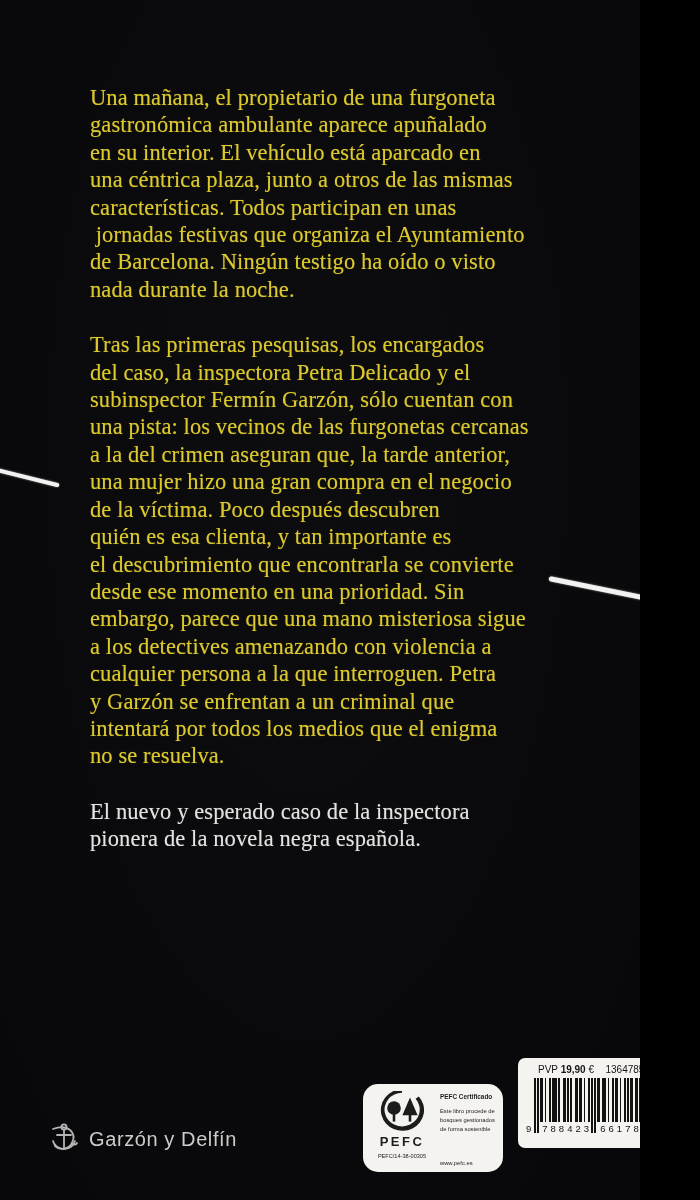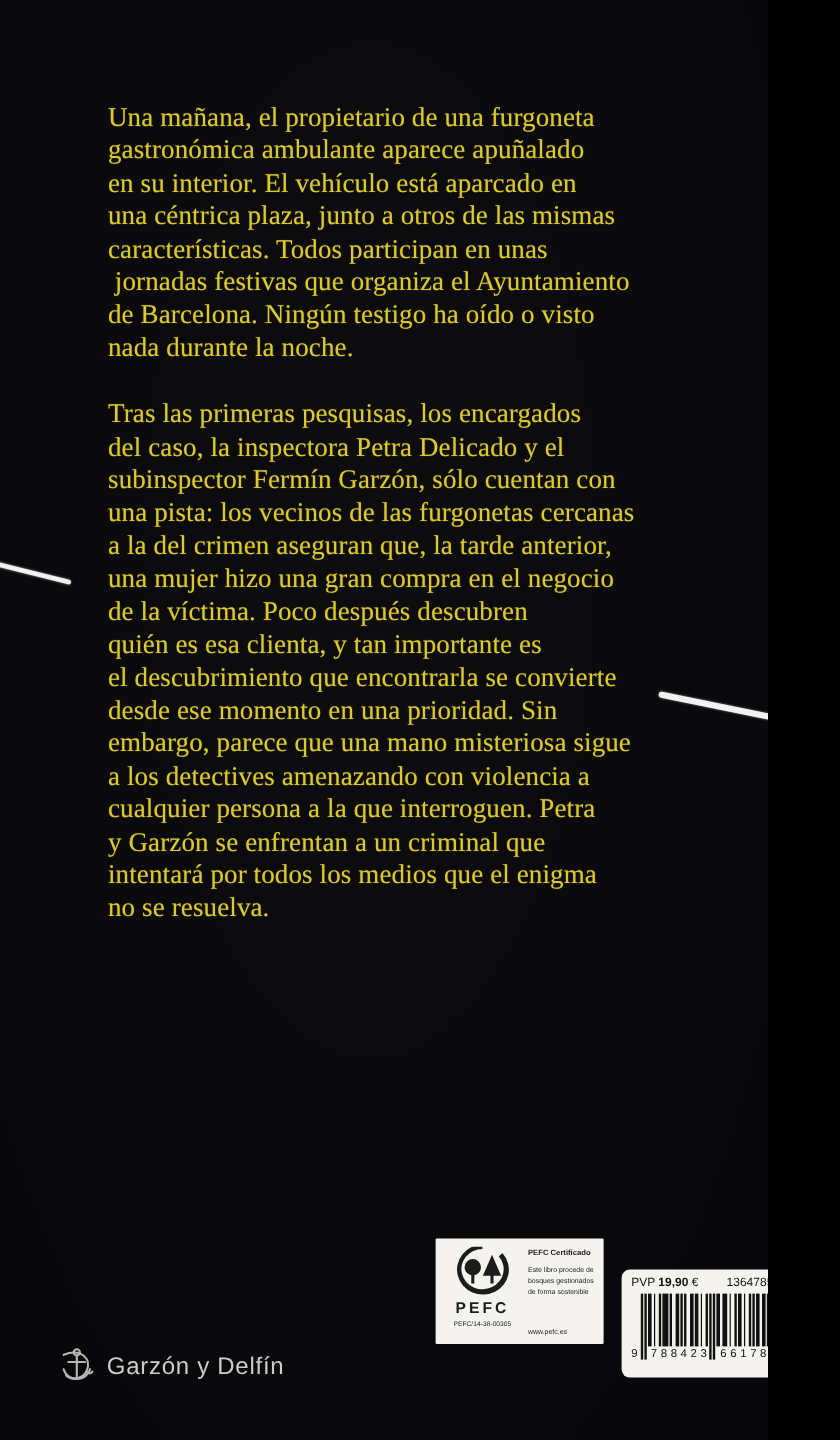--- a/index.html
+++ b/index.html
@@ -56,23 +56,23 @@
   .imprint-text {
     font-family:"Liberation Sans","DejaVu Sans",sans-serif;
     font-weight:300;
     color:#cccccc;
     font-size:20px;
     letter-spacing:0.6px;
   }
 
   
   .pefc-card {
-    position:absolute; left:363px; top:1032px;
+    position:absolute; left:363px; top:1084px;
     width:140px; height:88px; box-sizing:border-box;
-    background:#f4f3ef; border-radius:1px;
+    background:#f4f3ef; border-radius:15px;
     padding:7px 8px 6px 8px;
     display:flex; gap:7px;
     font-family:"Liberation Sans","DejaVu Sans",sans-serif;
     color:#1d1d1d;
   }
   .pefc-left { width:62px; display:flex; flex-direction:column; align-items:center; }
   .pefc-wordmark { font-weight:bold; font-size:13px; letter-spacing:2.5px; margin-top:1px; }
   .pefc-cert { font-size:5.6px; margin-top:4px; white-space:nowrap; }
   .pefc-right { flex:1; display:flex; flex-direction:column; padding-top:2px; }
   .pefc-title { font-weight:bold; font-size:6.4px; }
@@ -81,21 +81,21 @@
 
   
   .barcode-card {
     position:absolute; left:518px; top:1058px;
     width:140px; height:90px; box-sizing:border-box;
     background:#f4f3ef; border-radius:7px;
     padding:6px 8px 5px 8px;
     font-family:"Liberation Sans","DejaVu Sans",sans-serif;
     color:#141414;
   }
-  .bc-header { display:flex; justify-content:space-between; align-items:baseline; font-size:10px; }
+  .bc-header { display:flex; justify-content:space-between; align-items:baseline; font-size:10px;margin-left:12px; }
   .bc-pvp .amount { font-weight:bold; }
   .bc-code { font-size:10px; }
   .bars {
     display:flex; align-items:flex-start;
     height:44px; margin-top:3px; margin-left:8px;
     overflow:visible;
   }
   .bar { background:#121212; height:44px; flex:none; }
   .bar.tall { height:55px; }
   .ean-digits {
@@ -131,20 +131,22 @@
 de la víctima. Poco después descubren
 quién es esa clienta, y tan importante es
 el descubrimiento que encontrarla se convierte
 desde ese momento en una prioridad. Sin
 embargo, parece que una mano misteriosa sigue
 a los detectives amenazando con violencia a
 cualquier persona a la que interroguen. Petra
 y Garzón se enfrentan a un criminal que
 intentará por todos los medios que el enigma
 no se resuelva.</p>
+    <p class="tagline">El nuevo y esperado caso de la inspectora
+pionera de la novela negra española.</p>
   </div>
 
   <div class="scratch scratch-left"></div>
   <div class="scratch scratch-right"></div>
 
   <div class="publisher">
     <span>
       <svg width="32" height="36" viewBox="0 0 32 36" fill="none">
         <g stroke="#b5b5b5" stroke-width="1.8" stroke-linecap="round">
           <circle cx="16" cy="6" r="2.6"></circle>

